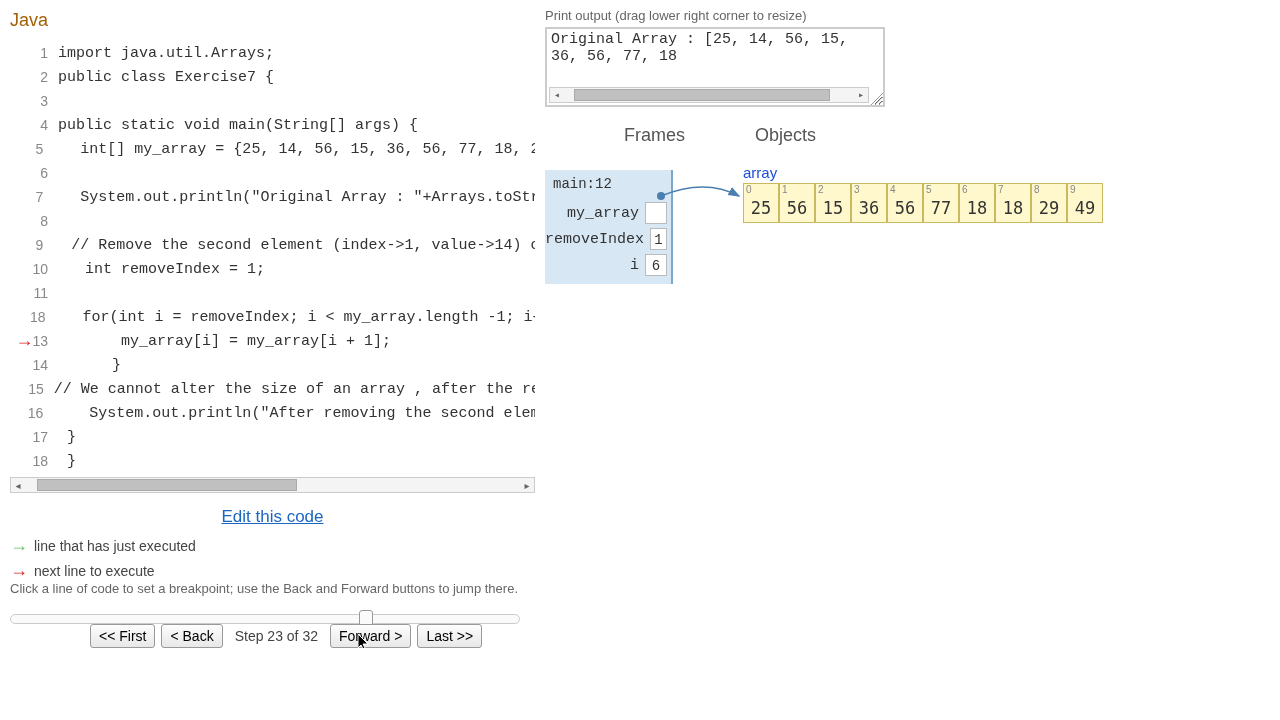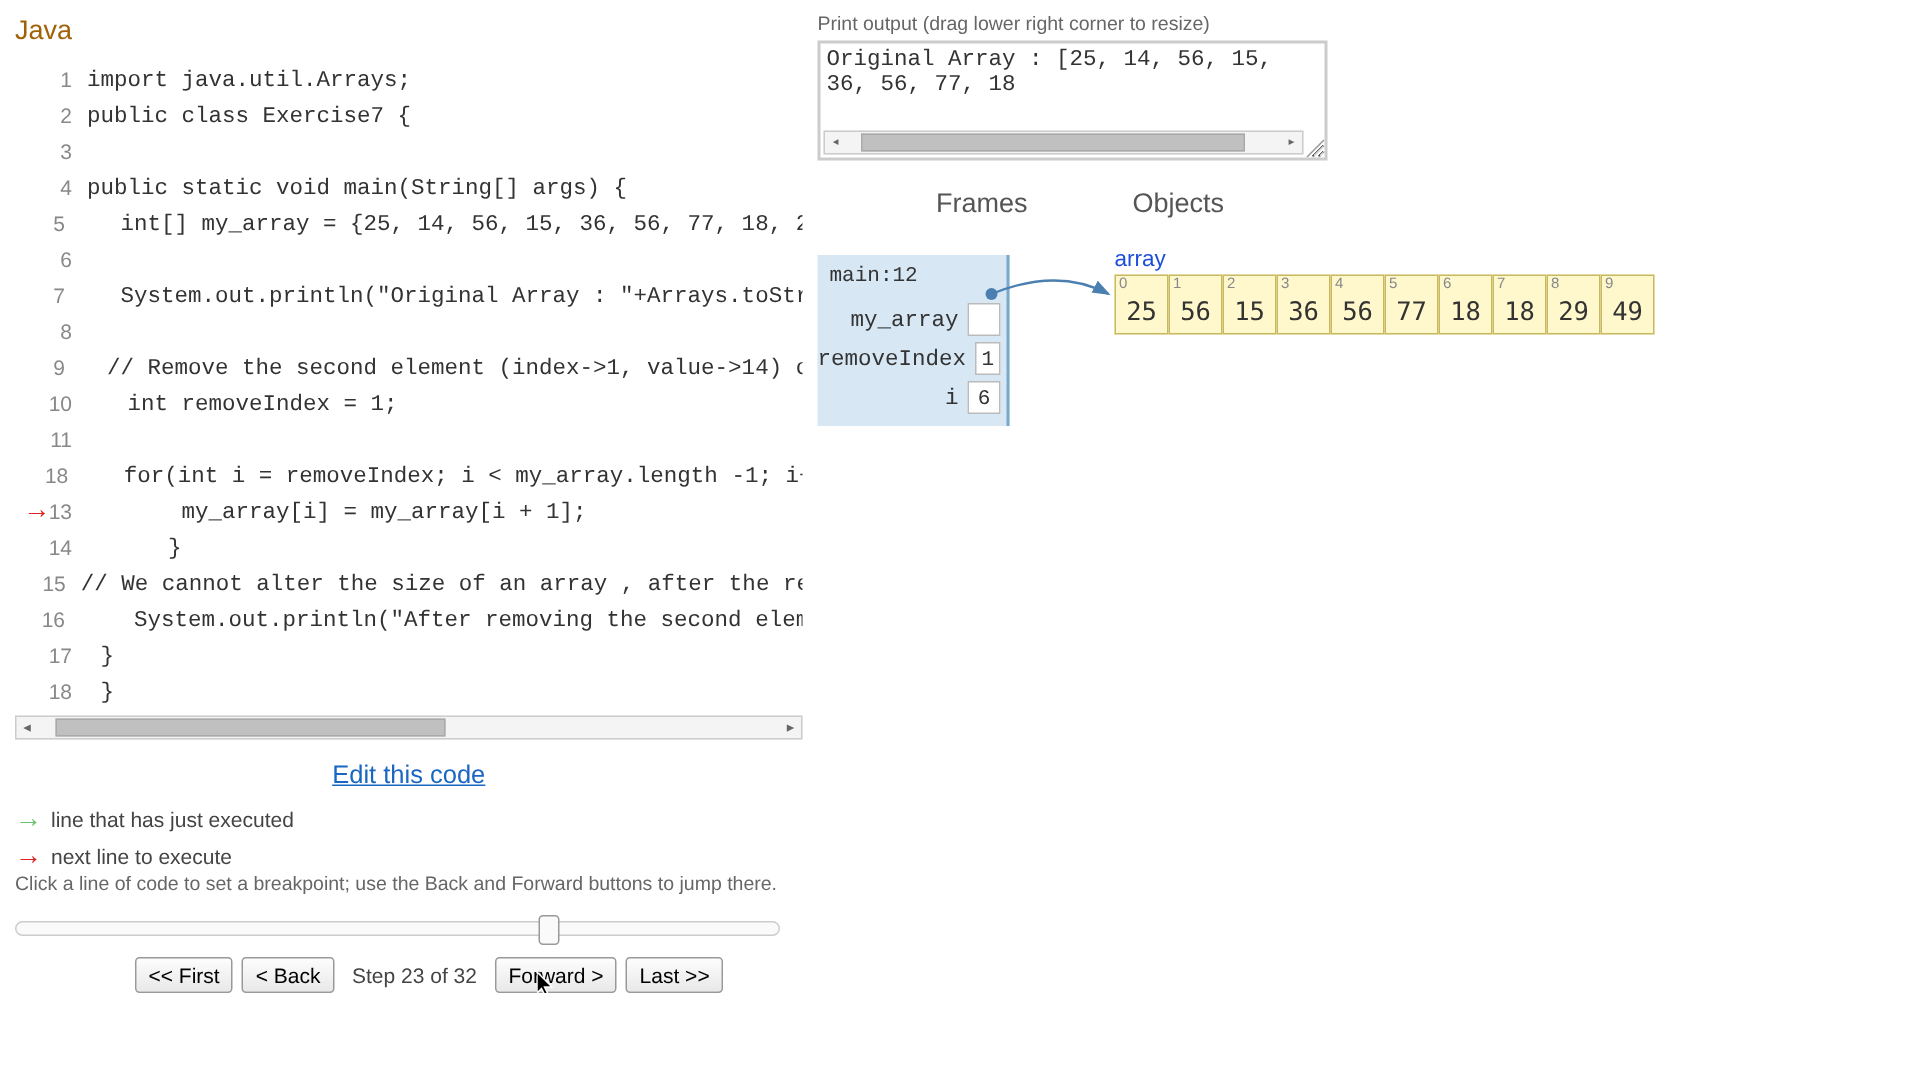--- a/index.html
+++ b/index.html
@@ -17,21 +17,21 @@
   .hscroll-code { height: 16px; border: 1px solid #ccc; background: #f4f4f4; display: flex; align-items: center; margin-top: 4px; }
   .hscroll-code .thumb { margin-left: 12px; width: 260px; height: 12px; background: #c0c0c0; border: 1px solid #aaa; }
   .hscroll-code .arrow-l, .hscroll-code .arrow-r { width: 14px; text-align: center; font-size: 10px; color: #666; }
   .hscroll-code .track { flex: 1; }
   .edit-link { display: block; text-align: center; margin: 14px 0 8px; color: #1a66c2; text-decoration: underline; font-size: 17px; }
   .legend-row { display: flex; align-items: center; gap: 6px; font-size: 14px; color: #444; margin-top: 4px; }
   .arrow-green { color: #6bbf6b; font-size: 18px; }
   .breakpoint-hint { font-size: 13px; color: #666; }
   .slider-track { margin-top: 18px; height: 10px; border: 1px solid #ccc; border-radius: 5px; background: #fafafa; position: relative; width: 510px; }
   .slider-thumb { position: absolute; top: -5px; width: 14px; height: 20px; background: #fafafa; border: 1px solid #999; border-radius: 3px; }
-  .controls { margin-top: 14px; display: flex; align-items: center; gap: 6px; margin-left: 80px; }
+  .controls { display: flex; align-items: center; gap: 6px; margin-left: 80px; }
   .btn { font-size: 14px; padding: 3px 8px; border: 1px solid #999; background: linear-gradient(#fdfdfd, #e8e8e8); border-radius: 3px; cursor: pointer; }
   .step-label { margin: 0 6px; color: #444; }
   .output-label { font-size: 13px; color: #666; margin-top: 8px; margin-bottom: 4px; }
   .output-box { border: 2px solid #ccc; width: 340px; height: 80px; position: relative; font-family: "Courier New", monospace; font-size: 15px; padding: 2px 4px; overflow: hidden; resize: both; }
   .output-hscroll { position: absolute; bottom: 2px; left: 2px; right: 14px; height: 16px; border: 1px solid #ccc; background: #f4f4f4; display: flex; align-items: center; }
   .output-hscroll .thumb { margin-left: 10px; width: 256px; height: 12px; background: #c0c0c0; border: 1px solid #aaa; }
   .output-hscroll .arrow-l, .output-hscroll .arrow-r { width: 14px; text-align: center; font-size: 10px; color: #666; }
   .output-resize { position: absolute; bottom: 0; right: 0; width: 12px; height: 12px; }
   .viz-headers { display: flex; margin-top: 18px; }
   .viz-headers div { font-size: 18px; color: #555; }

